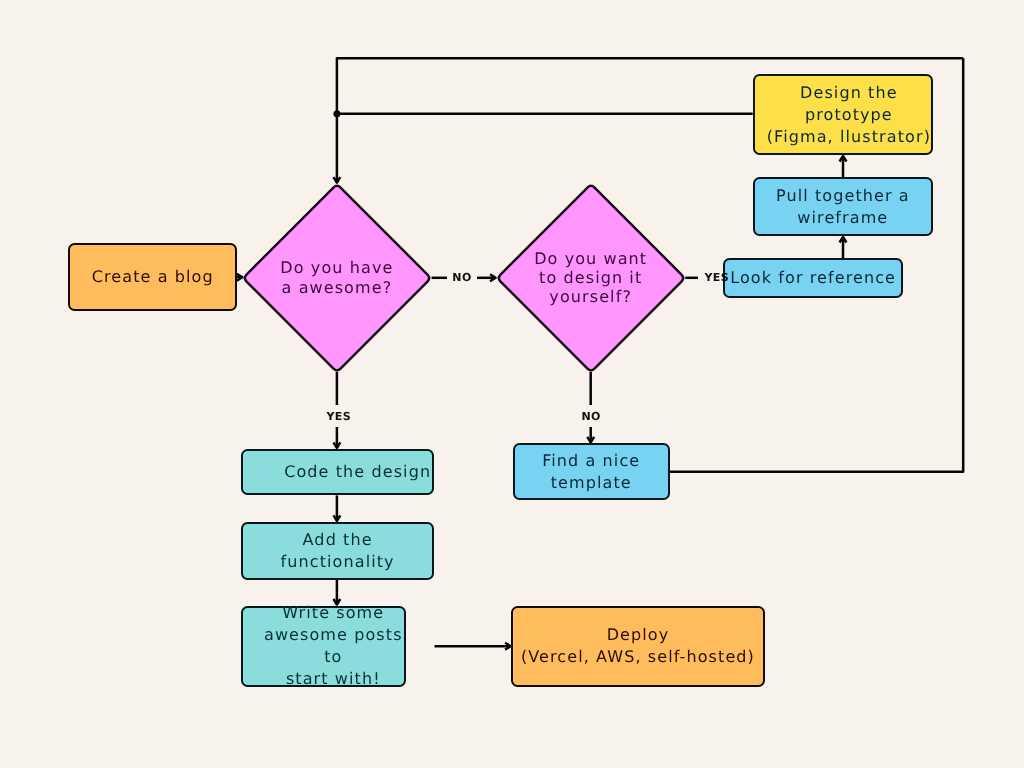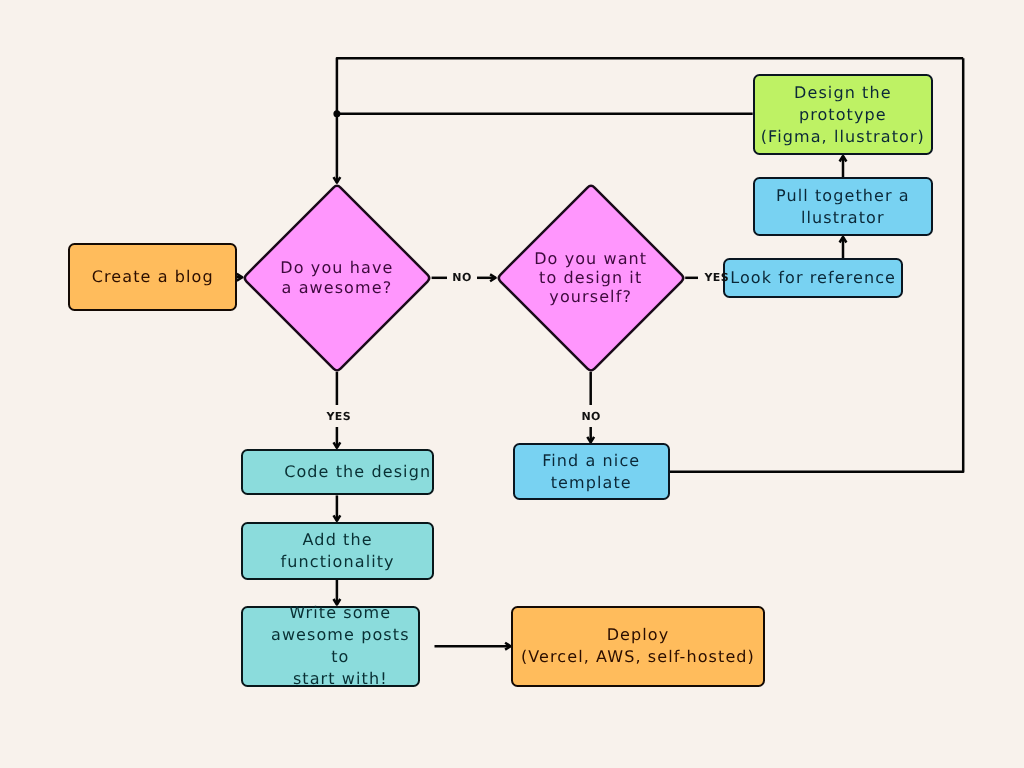--- a/index.html
+++ b/index.html
@@ -79,44 +79,44 @@
 to design it
 yourself?</div>
   </div>
 
   <div class="node rect" style="left: 723px; top: 258px; width: 180.3px; height: 40px; color: rgb(11, 40, 56); font-size: 16px; background: rgb(120, 210, 242); border-color: rgb(10, 22, 32);">
     <span class="txt">Look for reference</span>
   </div>
 
   <div class="node rect" style="left: 752.7px; top: 177px; width: 180.3px; height: 59px; color: rgb(11, 40, 56); font-size: 16px; background: rgb(120, 210, 242); border-color: rgb(10, 22, 32);">
     <span class="txt">Pull together a
-llustrator</span>
+wireframe</span>
   </div>
 
-  <div class="node rect" style="left: 752.7px; top: 74px; width: 180.3px; height: 81px; color: rgb(11, 40, 56); font-size: 16px; background: #bef264; border-color: rgb(10, 22, 32);">
+  <div class="node rect" style="left: 752.7px; top: 74px; width: 180.3px; height: 81px; color: rgb(11, 40, 56); font-size: 16px; background: #fde047; border-color: rgb(10, 22, 32); justify-content: flex-end;">
     <span class="txt">Design the
 prototype
 (Figma, llustrator)</span>
   </div>
 
   <div class="node rect" style="left: 512.5px; top: 443.4px; width: 157.4px; height: 57px; color: rgb(11, 40, 56); font-size: 16px; background: rgb(120, 210, 242); border-color: rgb(10, 22, 32);">
     <span class="txt">Find a nice
 template</span>
   </div>
 
   <div class="node rect" style="left: 240.8px; top: 448.8px; width: 193.7px; height: 46.6px; color: rgb(9, 48, 52); font-size: 16px; background: rgb(139, 220, 220); border-color: rgb(9, 23, 26); padding-left: 40px;">
     <span class="txt">Code the design</span>
   </div>
 
   <div class="node rect" style="left: 240.8px; top: 521.8px; width: 193.7px; height: 58.2px; color: rgb(9, 48, 52); font-size: 16px; background: rgb(139, 220, 220); border-color: rgb(9, 23, 26);">
     <span class="txt">Add the
 functionality</span>
   </div>
 
-  <div class="node rect" style="left: 240.8px; top: 605.5px; width: 179px; height: 81px; color: rgb(9, 48, 52); font-size: 16px; background: rgb(139, 220, 220); border-color: rgb(9, 23, 26); padding-left: 20px;">
+  <div class="node rect" style="left: 240.8px; top: 605.5px; width: 165px; height: 81px; color: rgb(9, 48, 52); font-size: 16px; background: rgb(139, 220, 220); border-color: rgb(9, 23, 26); padding-left: 20px;">
     <span class="txt">Write some
 awesome posts to
 start with!</span>
   </div>
 
   <div class="node rect" style="left: 511.3px; top: 606px; width: 253.3px; height: 80.6px; color: rgb(43, 14, 0); font-size: 16px; background: rgb(255, 188, 92); border-color: rgb(20, 10, 4); text-align: center;">
     <span class="txt">Deploy
 (Vercel, AWS, self-hosted)</span>
   </div>
 

